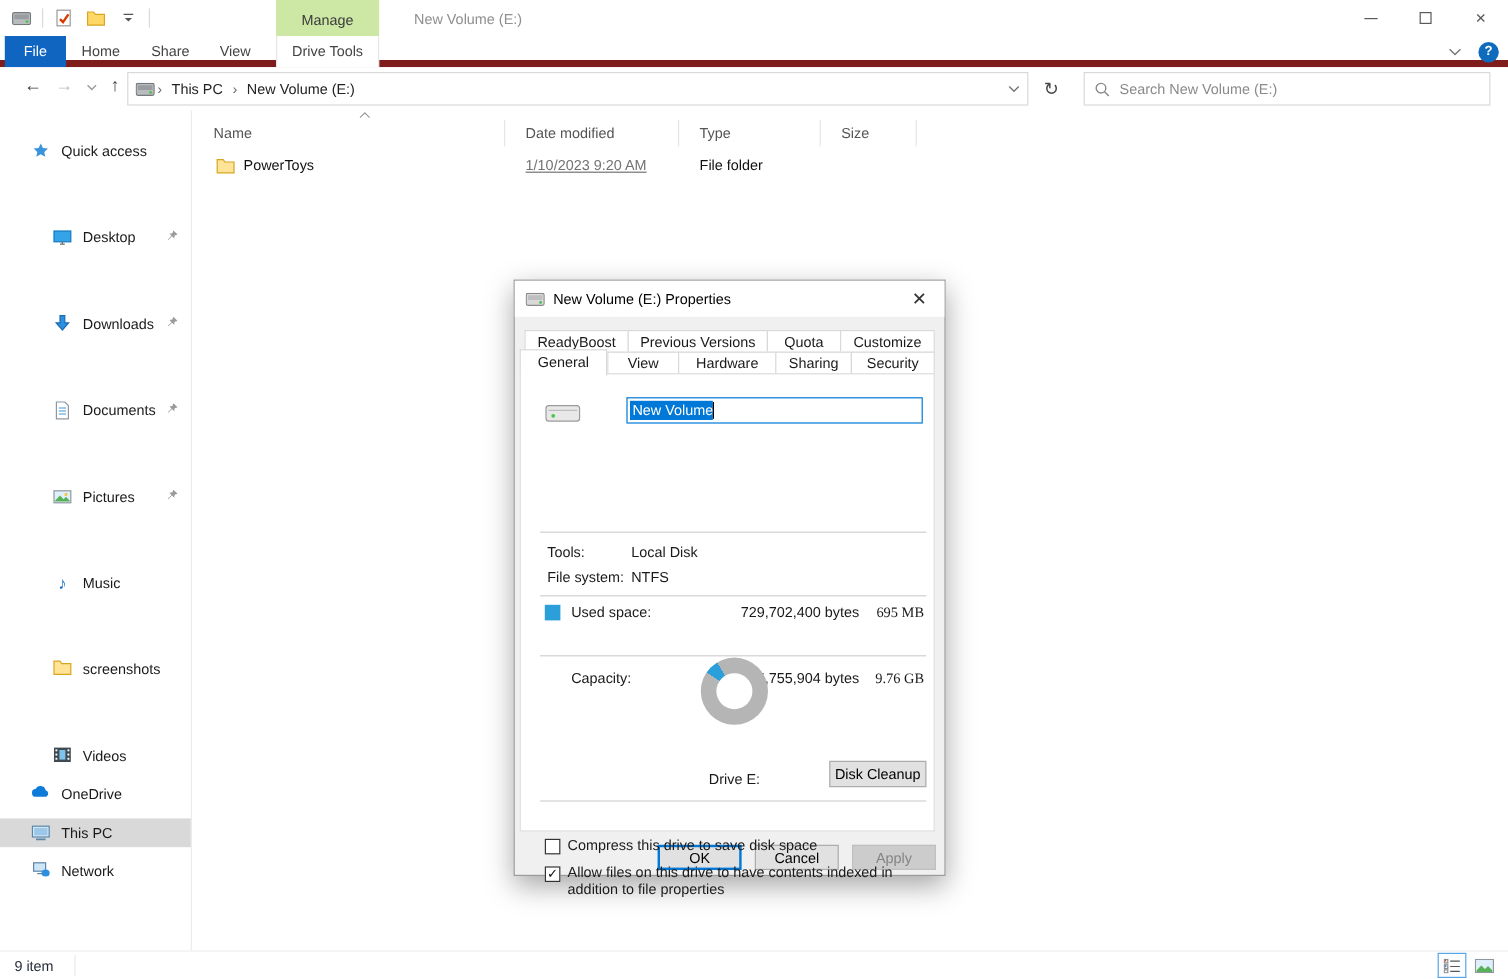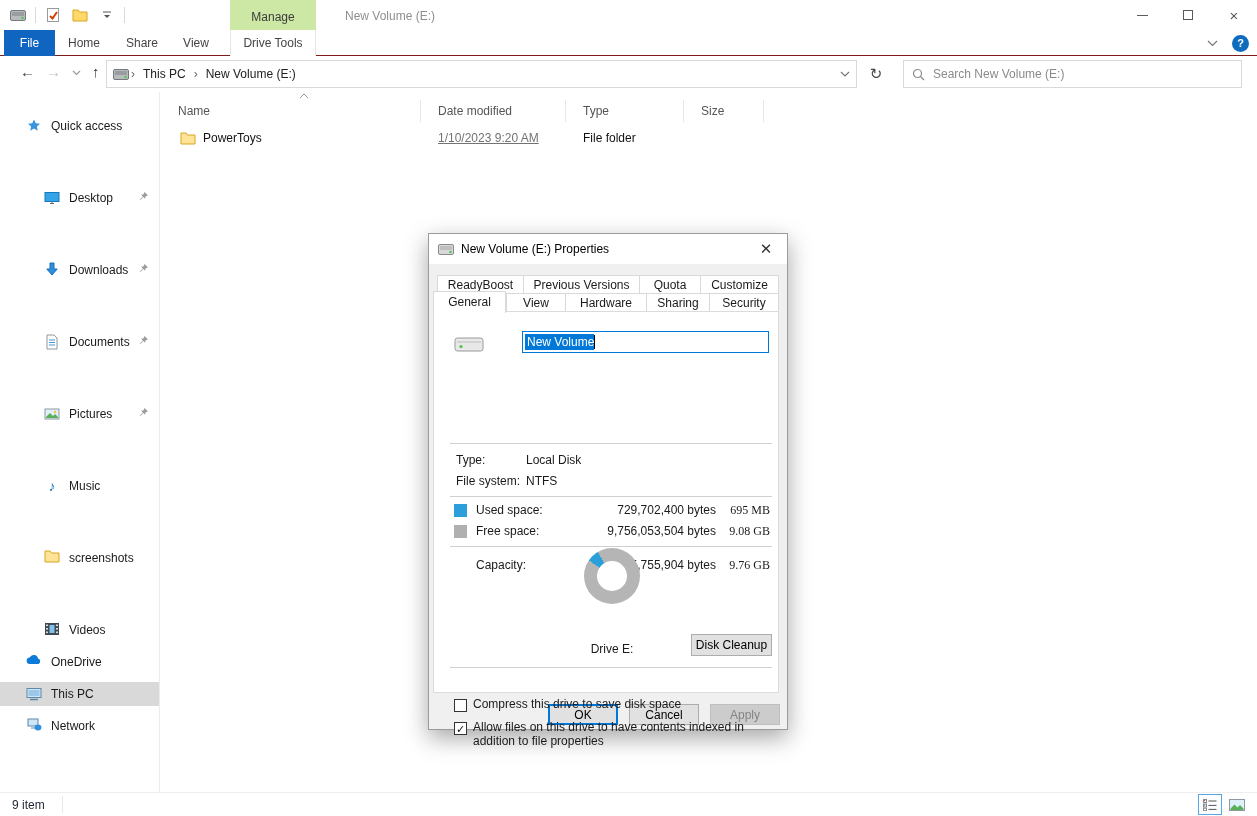--- a/index.html
+++ b/index.html
@@ -15,21 +15,21 @@
   .manage-tab { position:absolute; left:230px; top:0; width:86px; height:30px; background:#cde8a4;
     display:flex; align-items:flex-end; justify-content:center; padding-bottom:6px; color:#3c3c3c; }
   .window-title { position:absolute; left:345px; top:9px; color:#8f8f8f; }
   .win-controls { position:absolute; right:0; top:0; display:flex; }
   .win-btn { width:46px; height:30px; display:flex; align-items:center; justify-content:center; color:#5a5a5a; font-size:13px; }
   .btn-max i { display:block; width:10px; height:10px; border:1px solid #5a5a5a; }
   .btn-min i { display:block; width:11px; height:0; border-top:1px solid #5a5a5a; }
   .btn-close { font-size:15px; }
 
   
-  .tabrow { position:absolute; left:0; top:30px; width:1257px; height:26px; background:#fff; border-bottom:1px solid #7f1d1d;padding-left:20px; }
+  .tabrow { position:absolute; left:0; top:30px; width:1257px; height:26px; background:#fff; border-bottom:6px solid #7f1d1d;padding-left:20px; }
   .rtab { position:absolute; top:0; height:26px; line-height:26px; text-align:center; color:#444; }
   .rtab.file { left:4px; width:51px; background:#1065c0; color:#fff; }
   .rtab.home { left:55px; width:58px; }
   .rtab.share { left:113px; width:58px; }
   .rtab.view { left:167px; width:58px; }
   .rtab.drivetools { left:230px; width:86px; background:#fff; border-left:1px solid #e6e6e6; border-right:1px solid #e6e6e6; }
   .ribbon-right { position:absolute; right:8px; top:0; height:26px; display:flex; align-items:center; gap:14px; }
   .help-circle { width:17px; height:17px; border-radius:50%; background:#0f6cbd; color:#fff; font-weight:bold;
     display:flex; align-items:center; justify-content:center; font-size:11px; }
 
@@ -414,41 +414,35 @@
         </svg>
     </span>
     <div class="vol-field">
       <span class="vol-sel">New Volume</span>
         <span class="vol-caret"></span>
     </div>
 
     <div class="hsep" style="top:131px"></div>
 
     <div class="frow" style="top:141px">
-      <span class="flabel">Type:</span>
+      <span class="flabel">Tools:</span>
       <span class="fvalue">Local Disk</span>
     </div>
     <div class="frow" style="top:162px">
       <span class="flabel">File system:</span>
       <span class="fvalue">NTFS</span>
     </div>
 
     <div class="hsep" style="top:184px"></div>
 
     <div class="frow" style="top:191px">
       <span class="swatch" style="background:#2b9fd9"></span>
       <span class="flabel ind">Used space:</span>
       <span class="fbytes">729,702,400 bytes</span>
       <span class="fsize">695 MB</span>
-    </div>
-    <div class="frow" style="top:212px">
-      <span class="swatch" style="background:#b0b0b0"></span>
-      <span class="flabel ind">Free space:</span>
-      <span class="fbytes">9,756,053,504 bytes</span>
-      <span class="fsize">9.08 GB</span>
     </div>
 
     <div class="hsep" style="top:234px"></div>
 
     <div class="frow" style="top:246px">
       <span class="flabel ind">Capacity:</span>
       <span class="fbytes">10,485,755,904 bytes</span>
       <span class="fsize">9.76 GB</span>
     </div>
 

